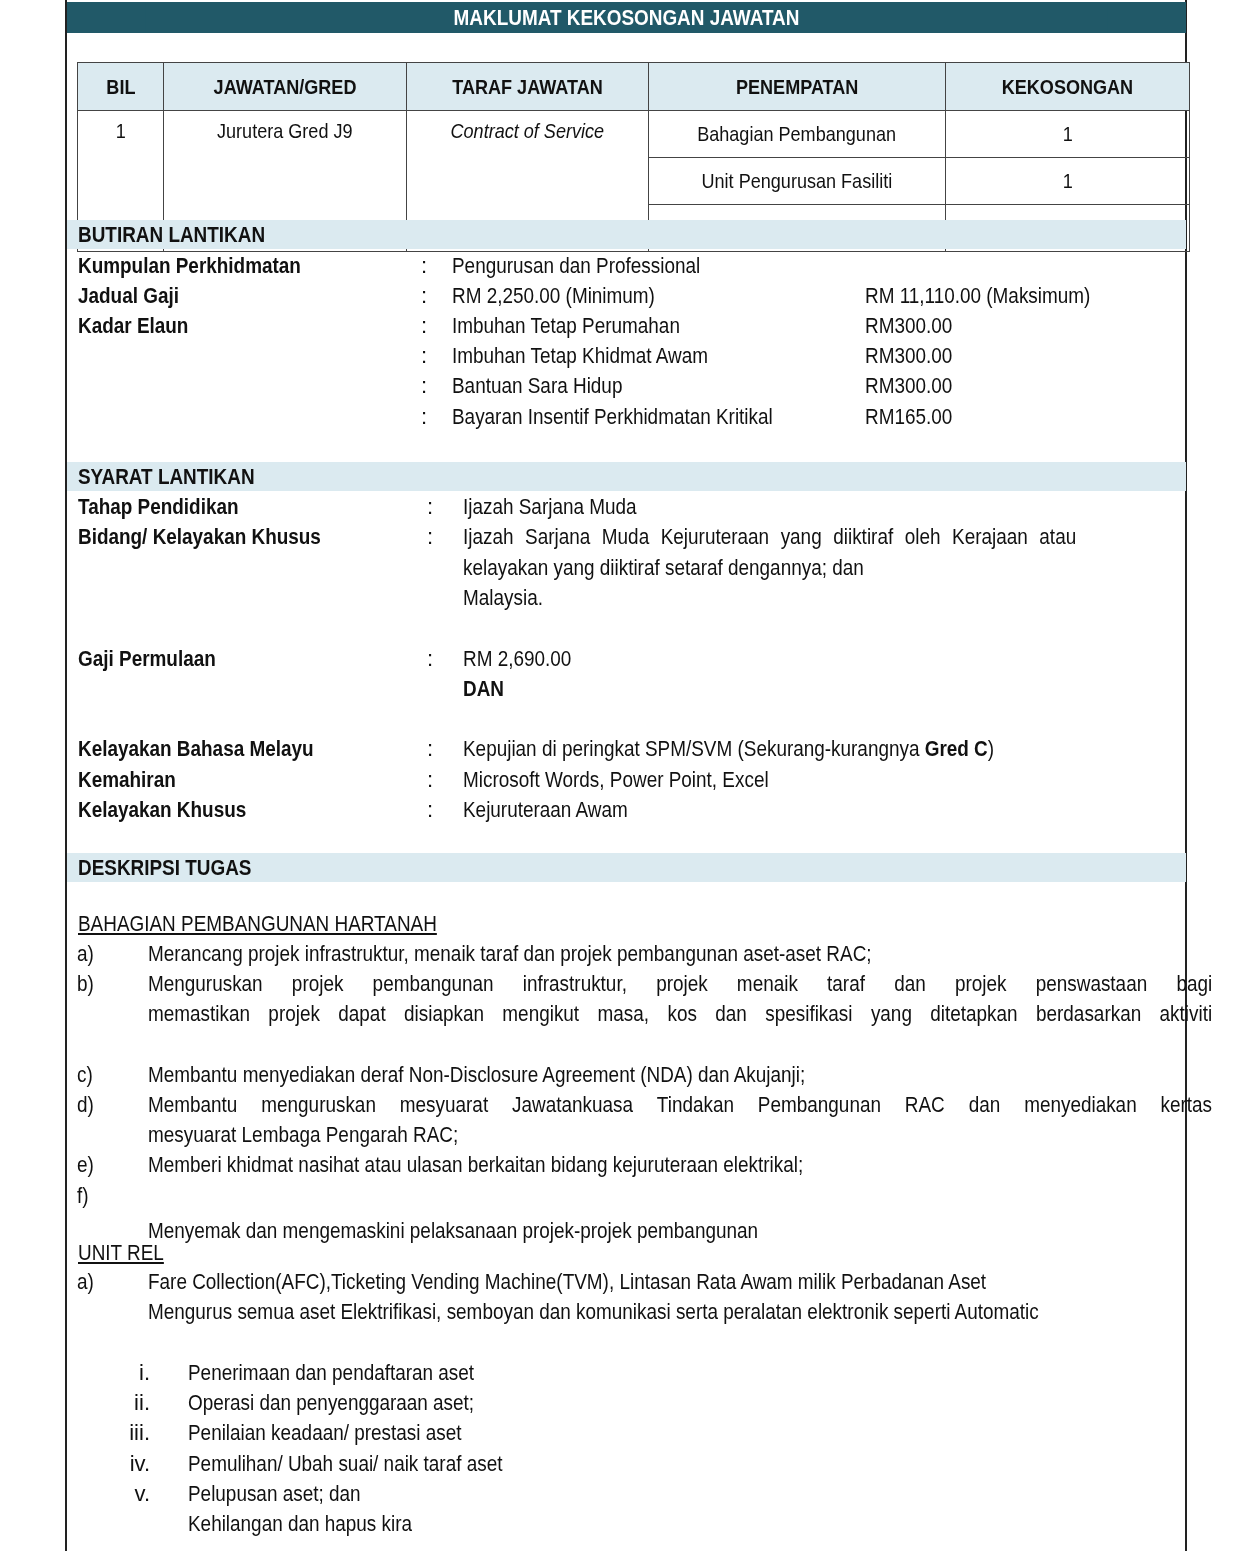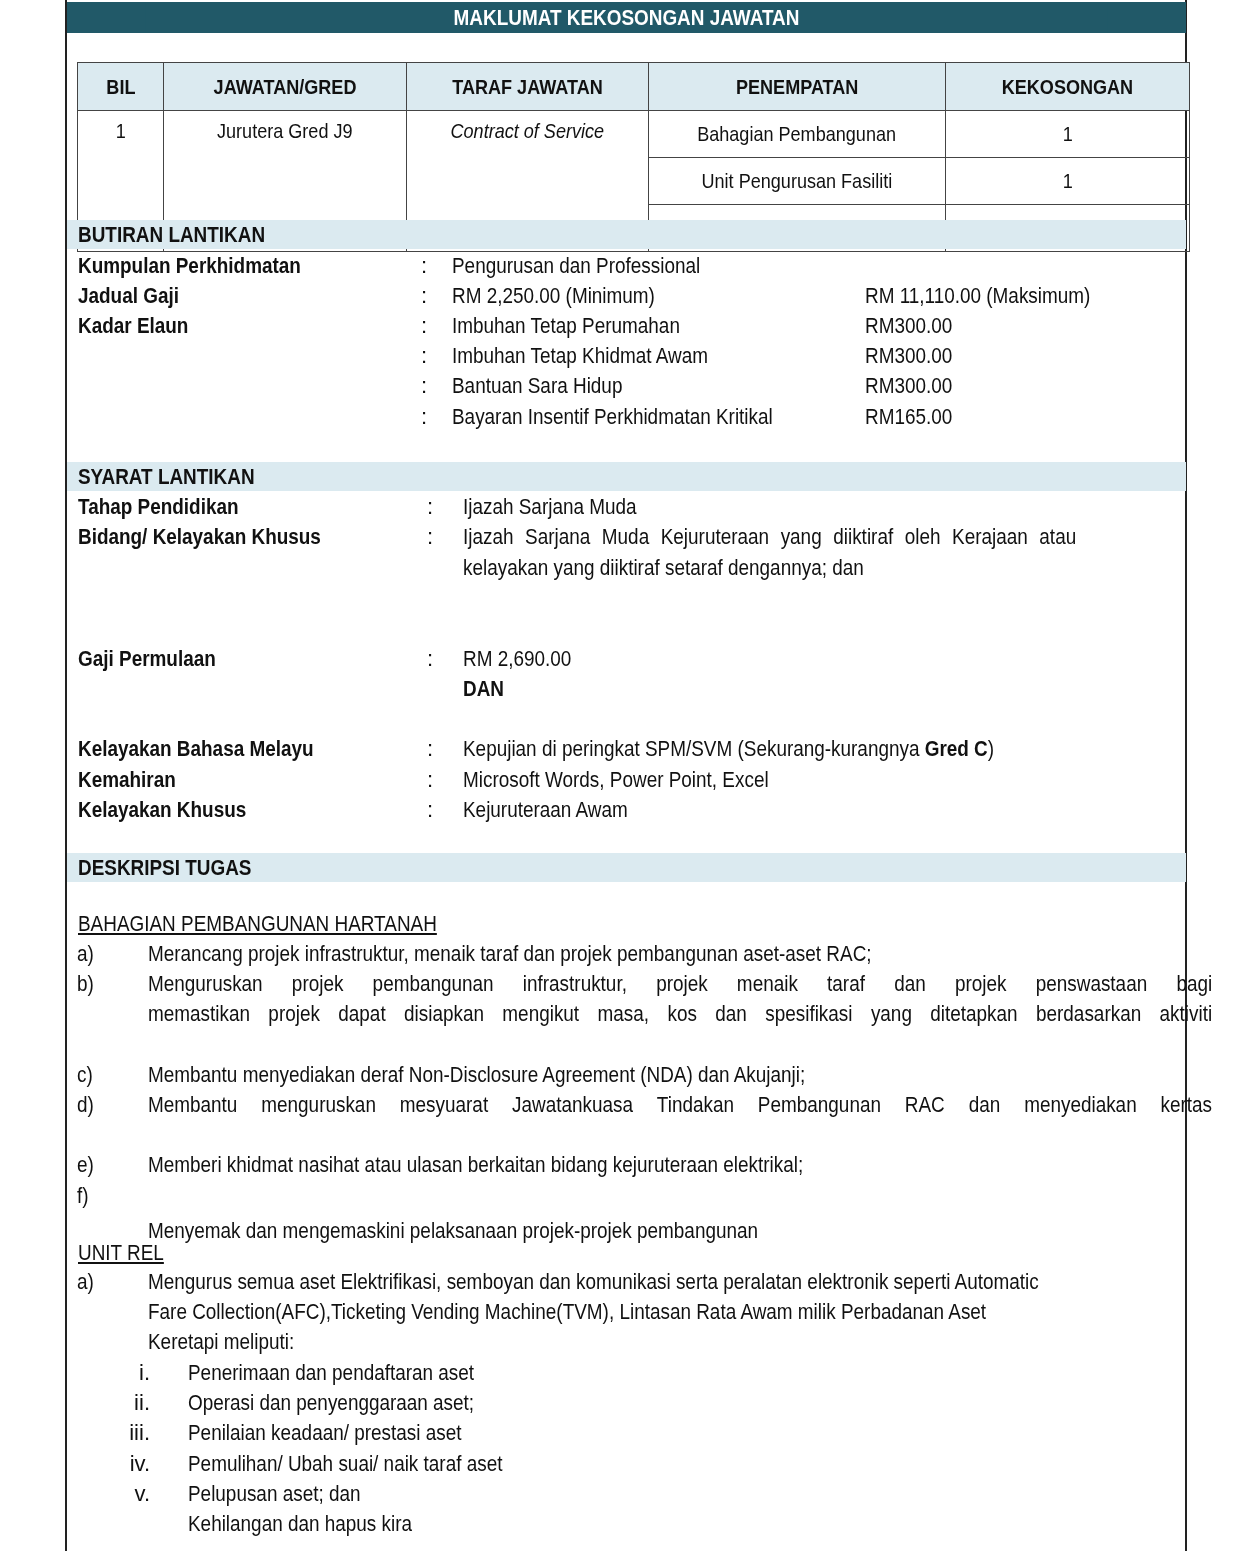--- a/index.html
+++ b/index.html
@@ -118,20 +118,23 @@
         <span>yang</span>
         <span>diiktiraf</span>
         <span>oleh</span>
         <span>Kerajaan</span>
         <span>atau</span>
       </div>
     </div>
   <div class="just-line last">
       <span class="narrow">kelayakan yang diiktiraf setaraf dengannya; dan</span>
     </div>
+  <div class="just-line last">
+      <span class="narrow">Malaysia.</span>
+    </div>
 </div>
 
 <div class="lbl" style="top:644px">Gaji Permulaan</div>
 <div class="colon" style="top:644px;left:427px">:</div>
 <div class="val" style="top:644px;left:463px">RM 2,690.00</div>
 <div class="val" style="top:674px;left:463px;font-weight:bold">DAN</div>
 
 <div class="lbl" style="top:734px">Kelayakan Bahasa Melayu</div>
 <div class="colon" style="top:734px;left:427px">:</div>
 <div class="val" style="top:734px;left:463px"><span>Kepujian di peringkat SPM/SVM (Sekurang-kurangnya </span><b>Gred C</b><span>)</span></div>
@@ -202,38 +205,38 @@
           <span>mesyuarat</span>
           <span>Jawatankuasa</span>
           <span>Tindakan</span>
           <span>Pembangunan</span>
           <span>RAC</span>
           <span>dan</span>
           <span>menyediakan</span>
           <span>kertas</span>
         </div>
       </div>
+      <div style="height: 30.2px; white-space: nowrap;"><div style="display: inline-block; transform: scaleX(0.86); transform-origin: left center;">mesyuarat Lembaga Pengarah RAC;</div></div>
     </div>
     <div class="item-mark" style="top: 1150.4px;">e)</div>
     <div class="item-text" style="top: 1150.4px;">
       <div style="height: 30.2px; white-space: nowrap;"><div style="display: inline-block; transform: scaleX(0.86); transform-origin: left center;">Memberi khidmat nasihat atau ulasan berkaitan bidang kejuruteraan elektrikal;</div></div>
     </div>
     <div class="item-mark" style="top: 1180.6px;">f)</div>
     <div class="item-text" style="top: 1216px;">
       <div style="height: 30.2px; white-space: nowrap;"><div style="display: inline-block; transform: scaleX(0.86); transform-origin: left center;">Menyemak dan mengemaskini pelaksanaan projek-projek pembangunan</div></div>
     </div>
   </div>
 
 <div class="sub-head" style="top:1238px">UNIT REL</div>
 <div id="unitrel-items">
     <div class="item-mark" style="top: 1267px;">a)</div>
     <div class="item-text" style="top: 1267px;">
+      <div style="height: 30.2px; white-space: nowrap;"><div style="display: inline-block; transform: scaleX(0.86); transform-origin: left center;">Fare Collection(AFC),Ticketing Vending Machine(TVM), Lintasan Rata Awam milik Perbadanan Aset</div></div>
       <div style="height: 30.2px; white-space: nowrap;"><div style="display: inline-block; transform: scaleX(0.86); transform-origin: left center;">Mengurus semua aset Elektrifikasi, semboyan dan komunikasi serta peralatan elektronik seperti Automatic</div></div>
-      <div style="height: 30.2px; white-space: nowrap;"><div style="display: inline-block; transform: scaleX(0.86); transform-origin: left center;">Fare Collection(AFC),Ticketing Vending Machine(TVM), Lintasan Rata Awam milik Perbadanan Aset</div></div>
-      <div style="height: 30.2px; white-space: nowrap;"><div style="display: inline-block; transform: scaleX(0.86); transform-origin: left center;">Keretapi meliputi:</div></div>
     </div>
   </div>
 <div id="unitrel-sub">
     <div class="roman-mark" style="top: 1358px;">i.</div>
     <div class="roman-text" style="top: 1358px;">Penerimaan dan pendaftaran aset</div>
     <div class="roman-mark" style="top: 1388.2px;">ii.</div>
     <div class="roman-text" style="top: 1388.2px;">Operasi dan penyenggaraan aset;</div>
     <div class="roman-mark" style="top: 1418.4px;">iii.</div>
     <div class="roman-text" style="top: 1418.4px;">Penilaian keadaan/ prestasi aset</div>
     <div class="roman-mark" style="top: 1448.6px;">iv.</div>

